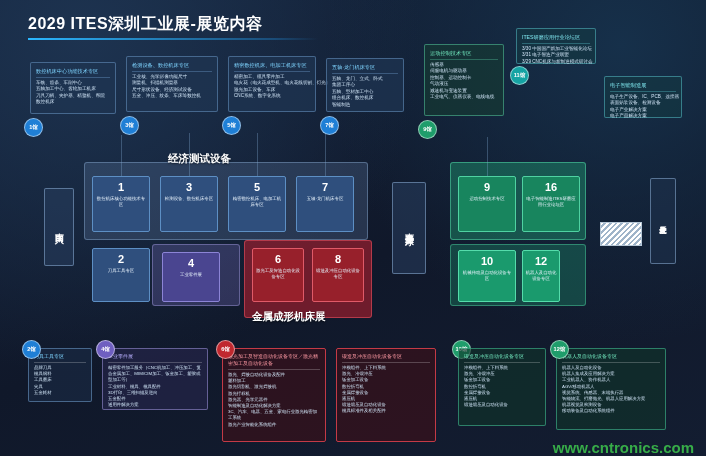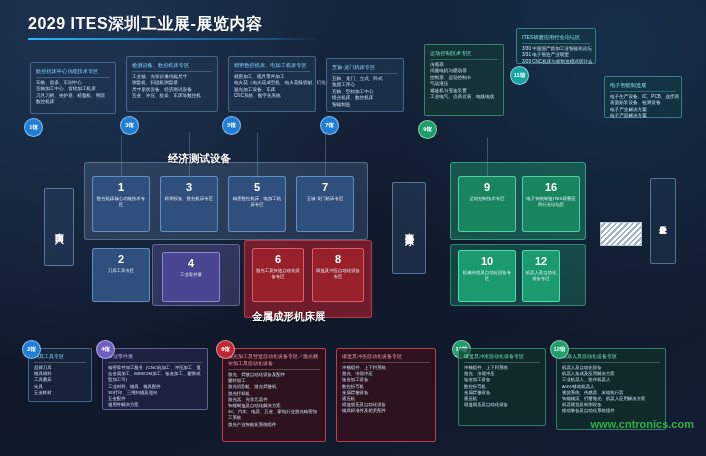--- a/index.html
+++ b/index.html
@@ -112,22 +112,22 @@
   .botbox .hd{font-size:5px;line-height:7px;margin-bottom:2px;padding-bottom:2px;
     border-bottom:1px solid rgba(255,255,255,.22);}
   .bb-blue .hd{color:#7fd4ff;}
   .bb-purple .hd{color:#b9b0ff;}
   .bb-red .hd{color:#ff9aa4;}
   .bb-green .hd{color:#72e9bf;}
   .botbox ul{margin:0;padding:0;list-style:none;}
   .botbox li{font-size:4.4px;line-height:6.2px;color:#cfe3f5;white-space:nowrap;}
 
   .watermark{
-    position:absolute;right:12px;bottom:26px;
-    font-size:11px;font-weight:bold;color:#39b54a;opacity:.95;
+    position:absolute;right:12px;bottom:0;
+    font-size:15px;font-weight:bold;color:#39b54a;opacity:.95;
     font-family:"Liberation Sans",sans-serif;
     margin-top:8px;
   }
   .connector{position:absolute;background:rgba(130,170,210,.35);}
 </style>
 </head>
 <body>
 
 <div id="root">
 

